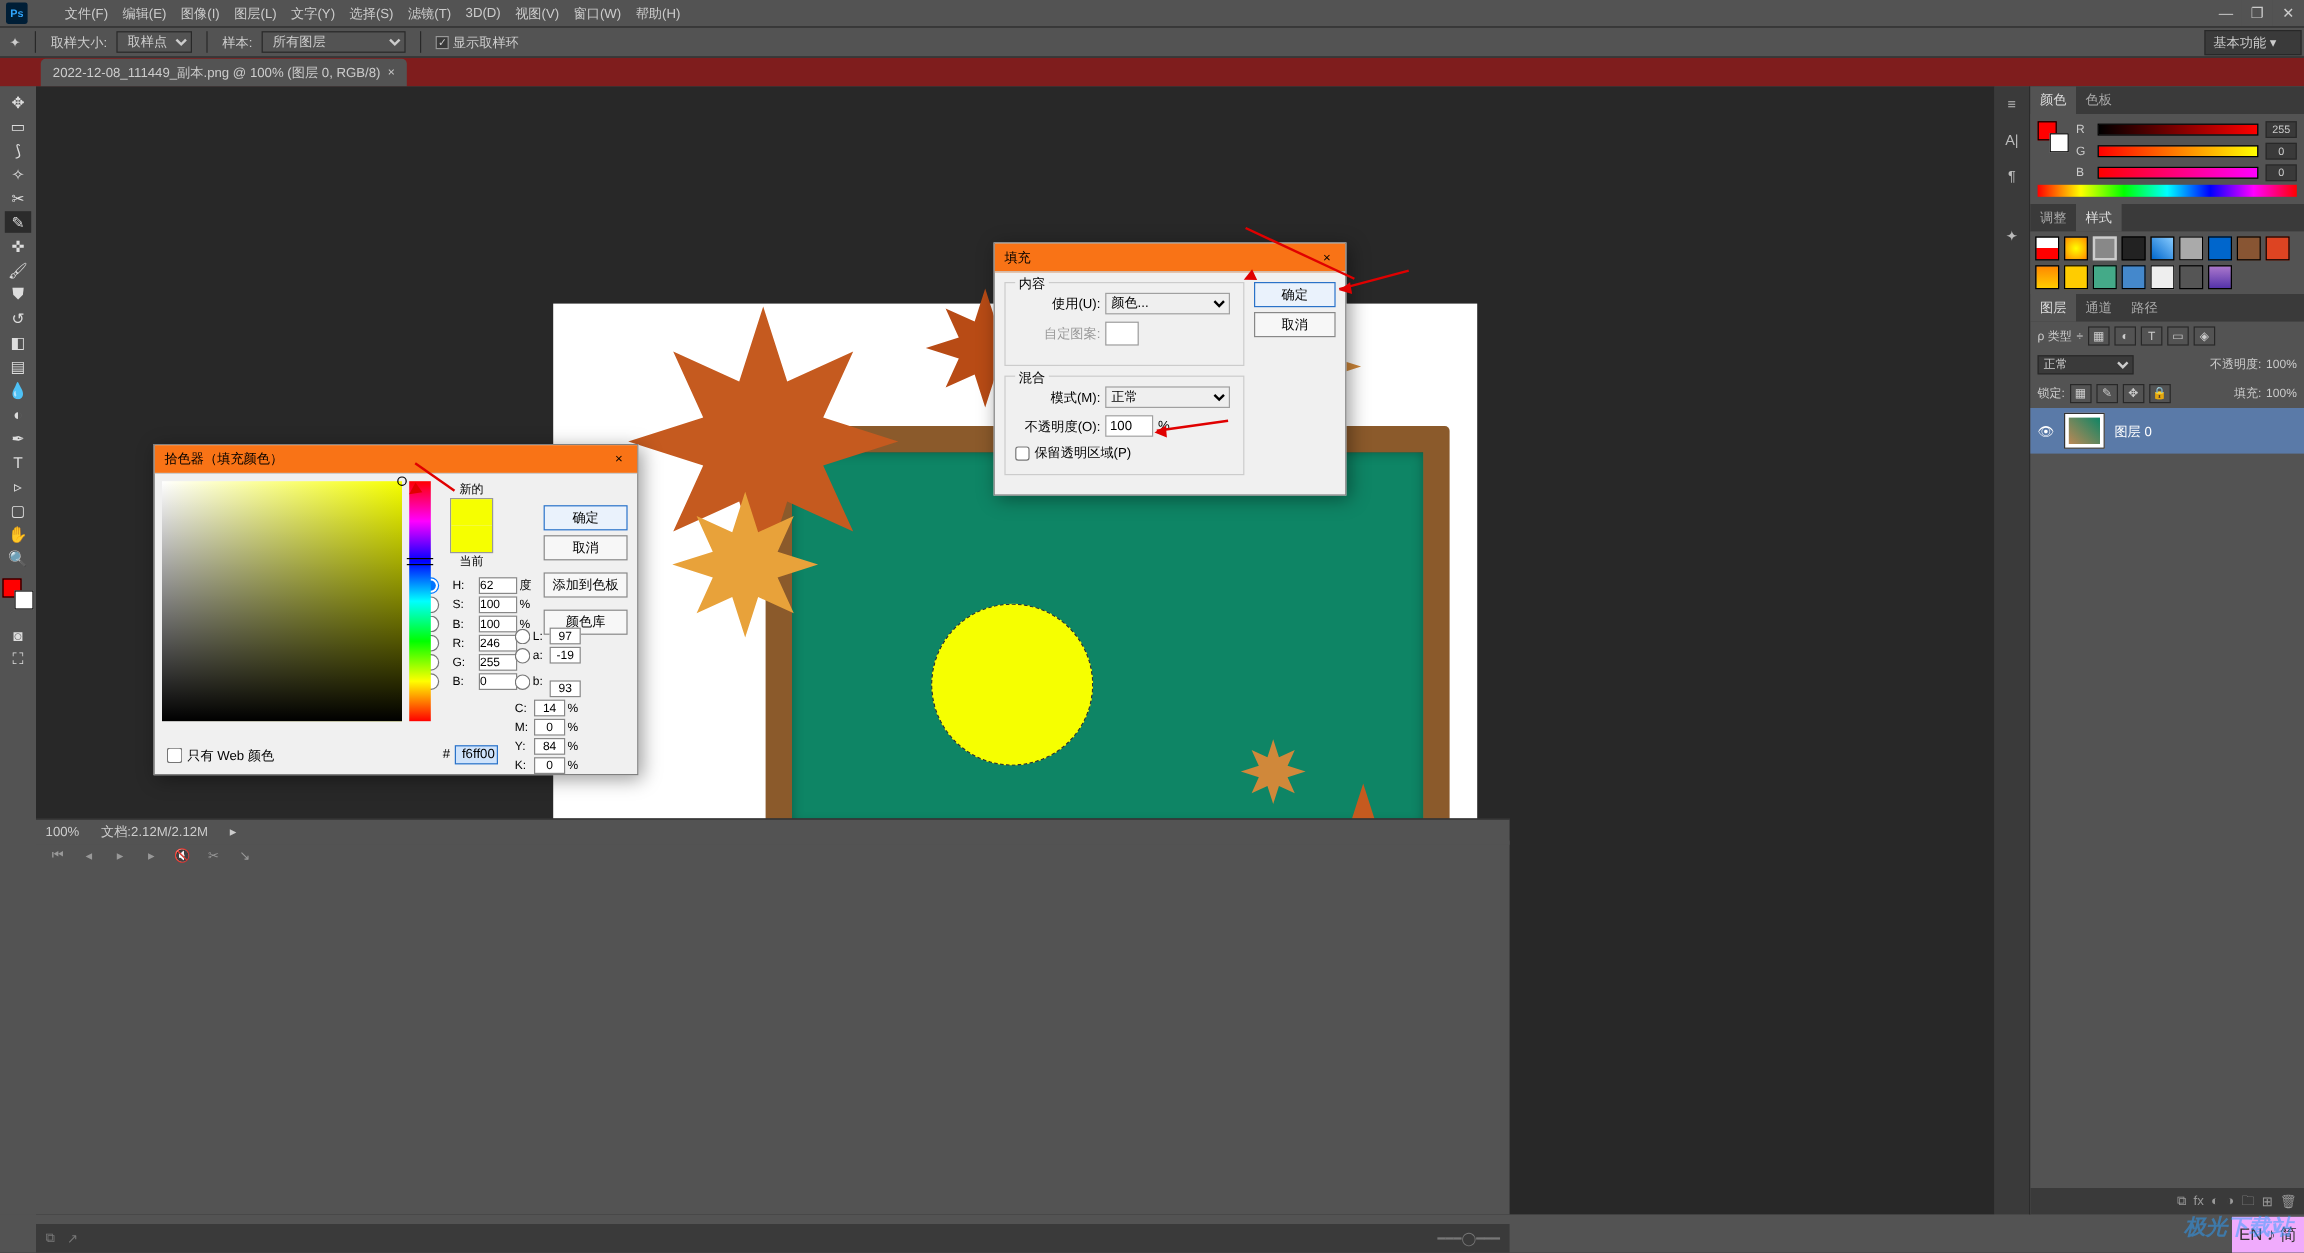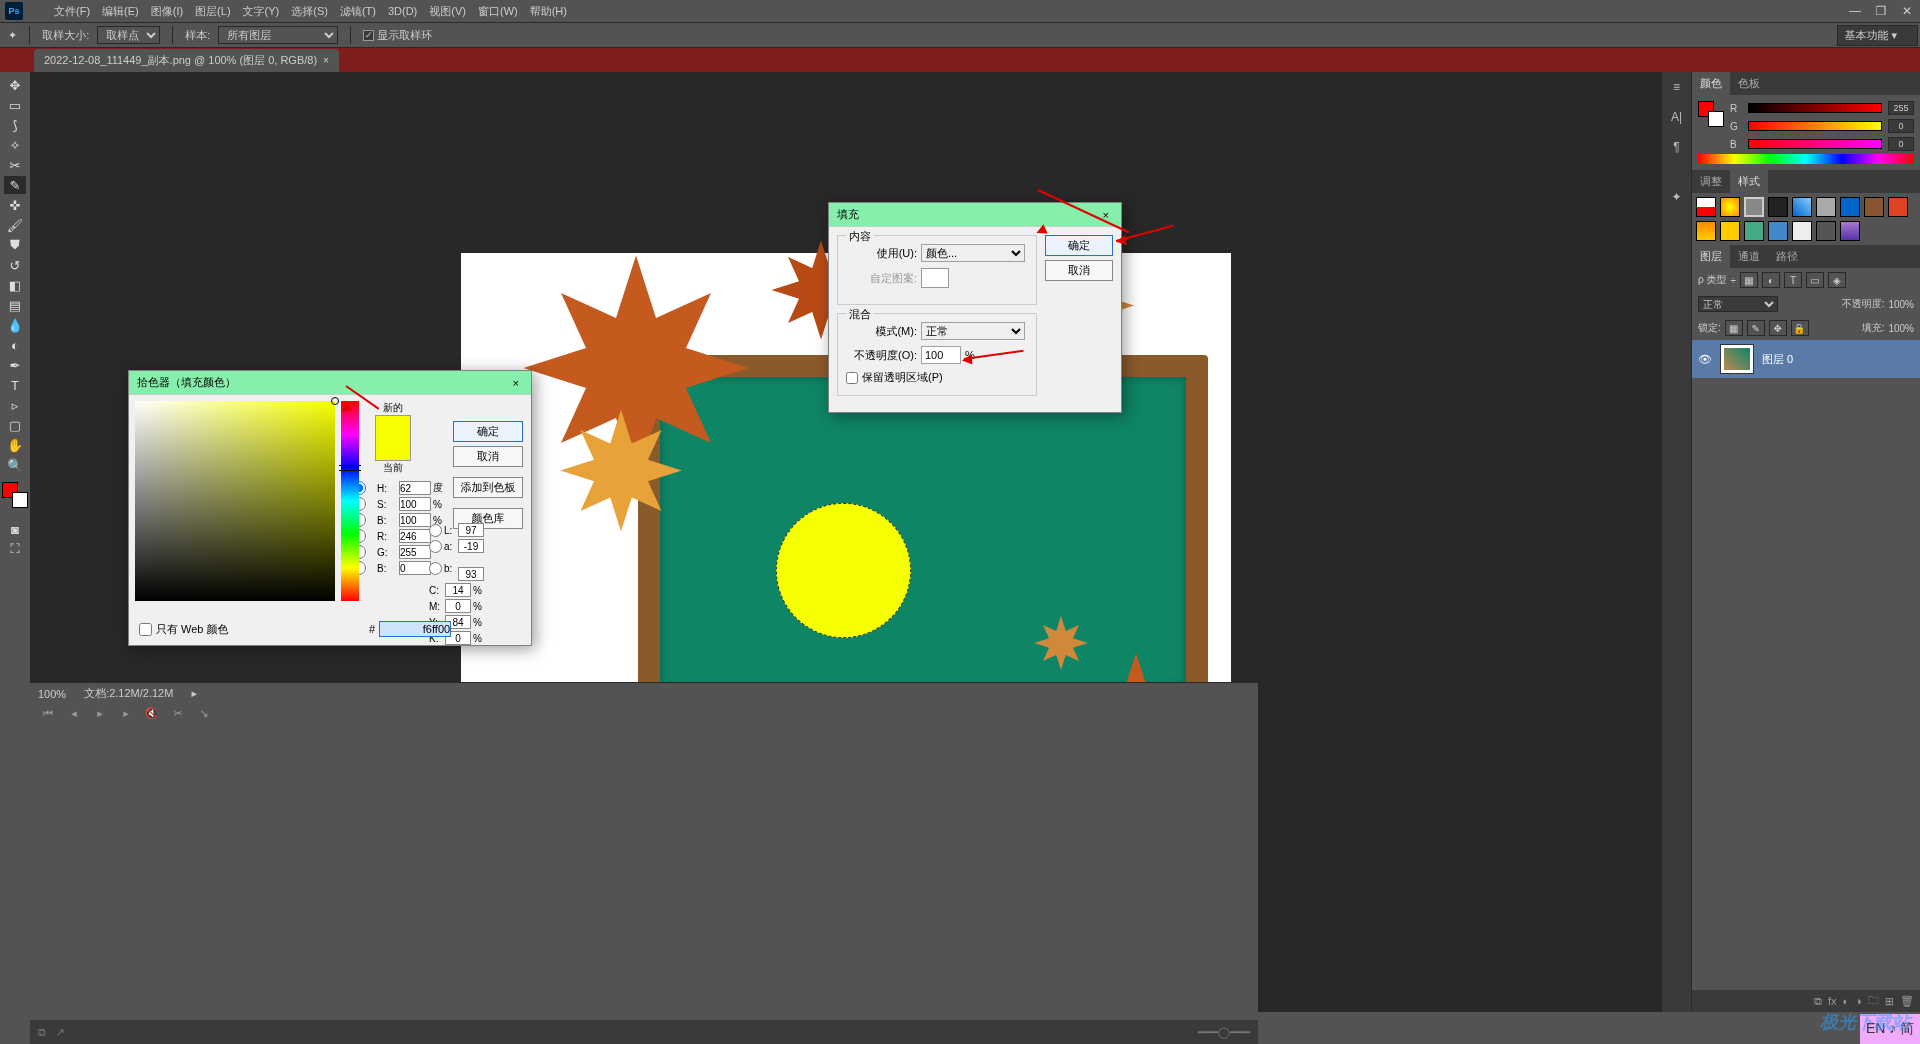--- a/index.html
+++ b/index.html
@@ -60,21 +60,21 @@
 .timeline-panel { position:absolute; left:30px; bottom:0; width:1228px; height:336px; background:#535353; border-top:1px solid #282828; }
 .timeline-tab { background:#3a3a3a; display:flex; font-size:11px; color:#ccc; }
 .timeline-tab .tt { padding:4px 10px; background:#535353; }
 .timeline-controls { display:flex; gap:10px; padding:6px 10px; color:#999; font-size:11px; }
 .timeline-controls .tc { width:16px; text-align:center; }
 .timeline-center { height:240px; display:flex; align-items:center; justify-content:center; }
 .create-btn { background:#3a3a3a; border:1px solid #282828; color:#ccc; font-size:11px; padding:3px 10px; display:flex; align-items:center; }
 .create-btn .dd { margin-left:4px; border:1px solid #282828; padding:1px 4px; background:#4a4a4a; }
 
 .dialog-fill { position:absolute; top:202px; left:828px; width:294px; background:#f0f0f0; border:1px solid #808080; box-shadow:3px 3px 15px rgba(0,0,0,0.4); font-size:11px; color:#000; }
-.dialog-title { background:#86efac; padding:4px 8px; display:flex; justify-content:space-between; align-items:center; border-bottom:1px solid #ccc; }
+.dialog-title { background:#f97316; padding:4px 8px; display:flex; justify-content:space-between; align-items:center; border-bottom:1px solid #ccc; }
 .dialog-title .dx { cursor:pointer; padding:0 4px; }
 .dialog-body { padding:8px; display:flex; gap:8px; }
 .dialog-left { flex:1; }
 .fieldset { border:1px solid #ccc; padding:8px 8px 10px 8px; margin-bottom:8px; position:relative; }
 .fieldset .legend { position:absolute; top:-7px; left:8px; background:#f0f0f0; padding:0 3px; font-size:11px; }
 .field-row { display:flex; align-items:center; margin-bottom:6px; }
 .field-row .flabel { width:75px; text-align:right; padding-right:4px; }
 .field-row select, .field-row input[type=text] { border:1px solid #a0a0a0; font-size:11px; height:18px; }
 .field-row select { width:104px; }
 .field-row input[type=text] { width:40px; text-align:left; padding-left:3px; }
@@ -95,21 +95,21 @@
 .new-current { width:36px; height:46px; border:1px solid #999; display:flex; flex-direction:column; }
 .new-current .half { flex:1; }
 .cp-fields { display:flex; flex-direction:column; gap:2px; margin-top:6px; font-size:10px; }
 .cp-fields .fr { display:flex; align-items:center; gap:2px; }
 .cp-fields .fr label { width:20px; }
 .cp-fields .fr input { width:32px; height:14px; border:1px solid #888; font-size:10px; text-align:left; }
 .cp-buttons { position:absolute; right:8px; top:26px; width:70px; display:flex; flex-direction:column; gap:4px; }
 .cp-buttons .dlg-btn { width:70px; }
 .web-only { position:absolute; bottom:8px; left:10px; display:flex; align-items:center; gap:4px; font-size:11px; }
 .hex-row { position:absolute; bottom:8px; left:240px; display:flex; align-items:center; gap:4px; font-size:11px; }
-.hex-row input { width:72px; height:16px; border:1px solid #2a72c8; background:#cfe3fb; font-size:11px; text-align:right; padding-left:3px; }
+.hex-row input { width:36px; height:16px; border:1px solid #2a72c8; background:#cfe3fb; font-size:11px; text-align:center; padding-left:3px; }
 
 .arrow-line { position:absolute; background:#e00000; height:2px; transform-origin:0 50%; }
 .arrow-head { position:absolute;width:0;height:0;border-left:10px solid #e00000;border-top:5px solid transparent;border-bottom:5px solid transparent; }
 .watermark { position:absolute; right:10px; bottom:10px; font-size:18px; font-style:italic; color:#2a9fff; opacity:.5; font-weight:bold; }
 svg.maple { position:absolute; }
 </style>
 </head>
 <body>
 
 <div class="menubar">

